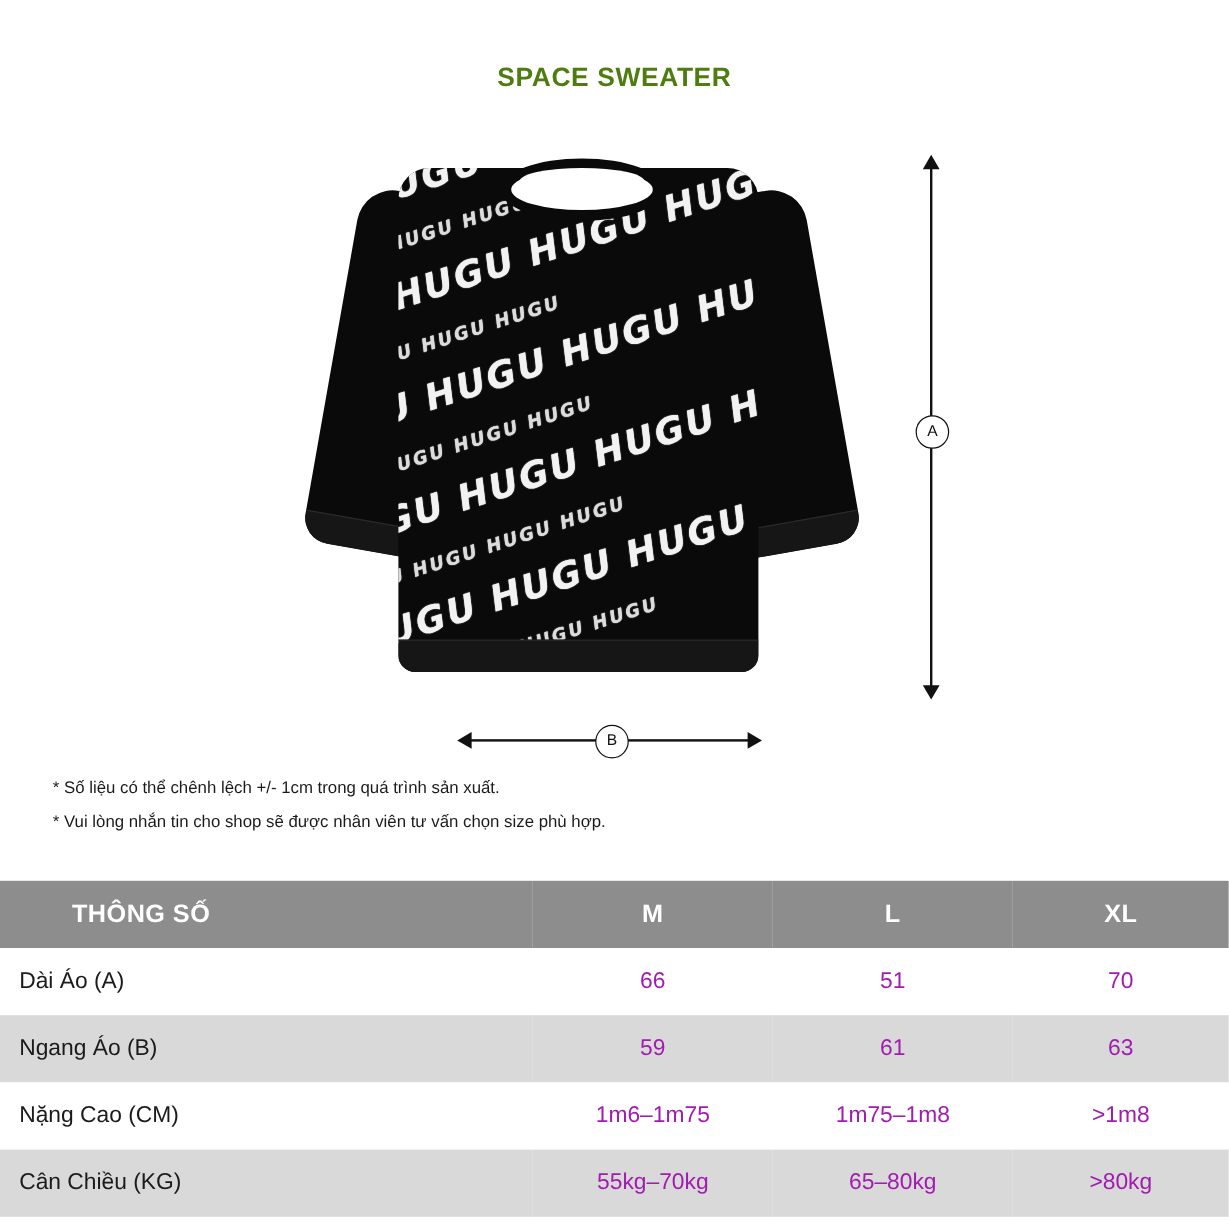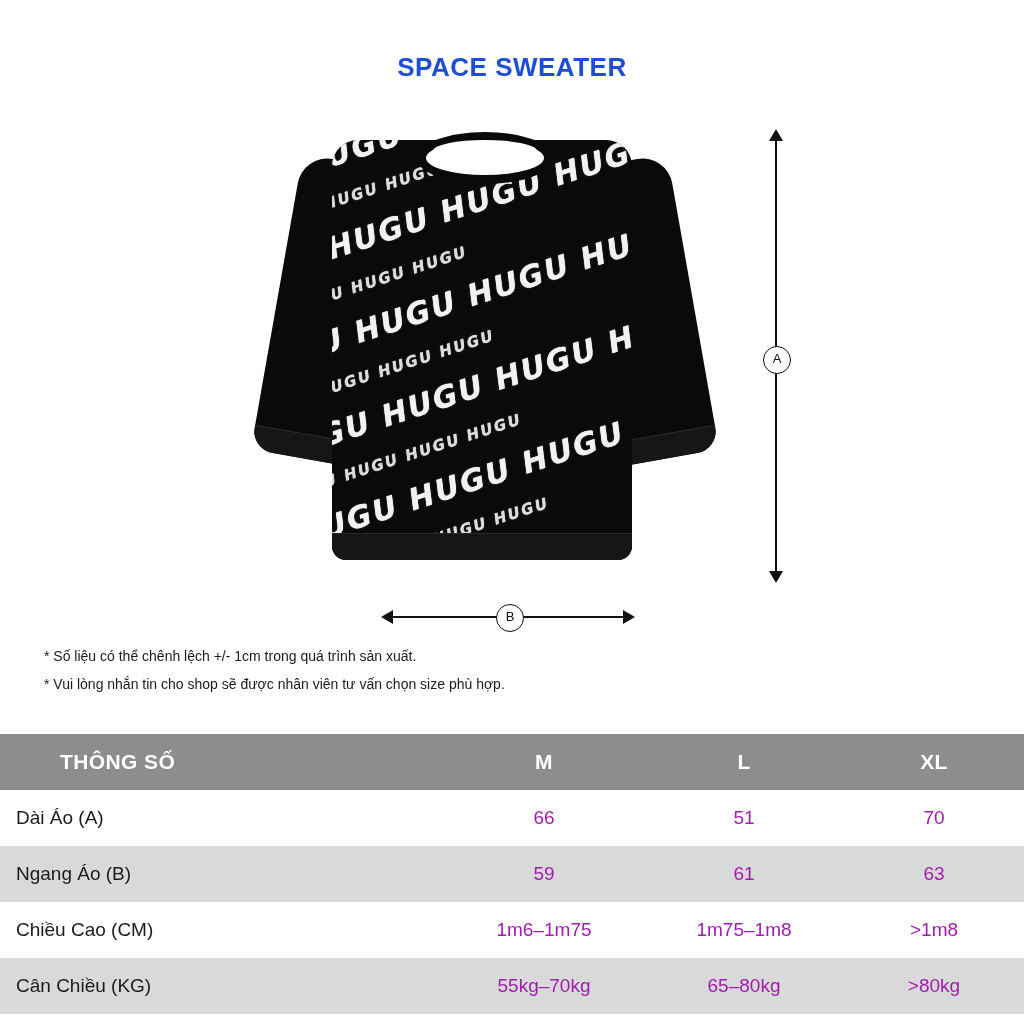--- a/index.html
+++ b/index.html
@@ -16,24 +16,24 @@
     overflow: hidden;
   }
 
   
   .title {
     position: absolute;
     top: 52px;
     left: 0;
     width: 100%;
     text-align: center;
-    font-size: 26px;
+    font-size: 22px;
     font-weight: bold;
     letter-spacing: 0.5px;
-    color: #1d4ed8;
+    color: #4d7c0f;
   }
 
   
   .product-area {
     position: absolute;
     top: 110px;
     left: 270px;
     width: 430px;
     height: 470px;
   }
@@ -320,21 +320,21 @@
       <td>51</td>
       <td>70</td>
     </tr>
     <tr class="even">
       <td class="label-col">Ngang Áo (B)</td>
       <td>59</td>
       <td>61</td>
       <td>63</td>
     </tr>
     <tr class="odd">
-      <td class="label-col">Chiều Cao (CM)</td>
+      <td class="label-col">Nặng Cao (CM)</td>
       <td>1m6–1m75</td>
       <td>1m75–1m8</td>
       <td>&gt;1m8</td>
     </tr>
     <tr class="even">
       <td class="label-col">Cân Chiều (KG)</td>
       <td>55kg–70kg</td>
       <td>65–80kg</td>
       <td>&gt;80kg</td>
     </tr>

